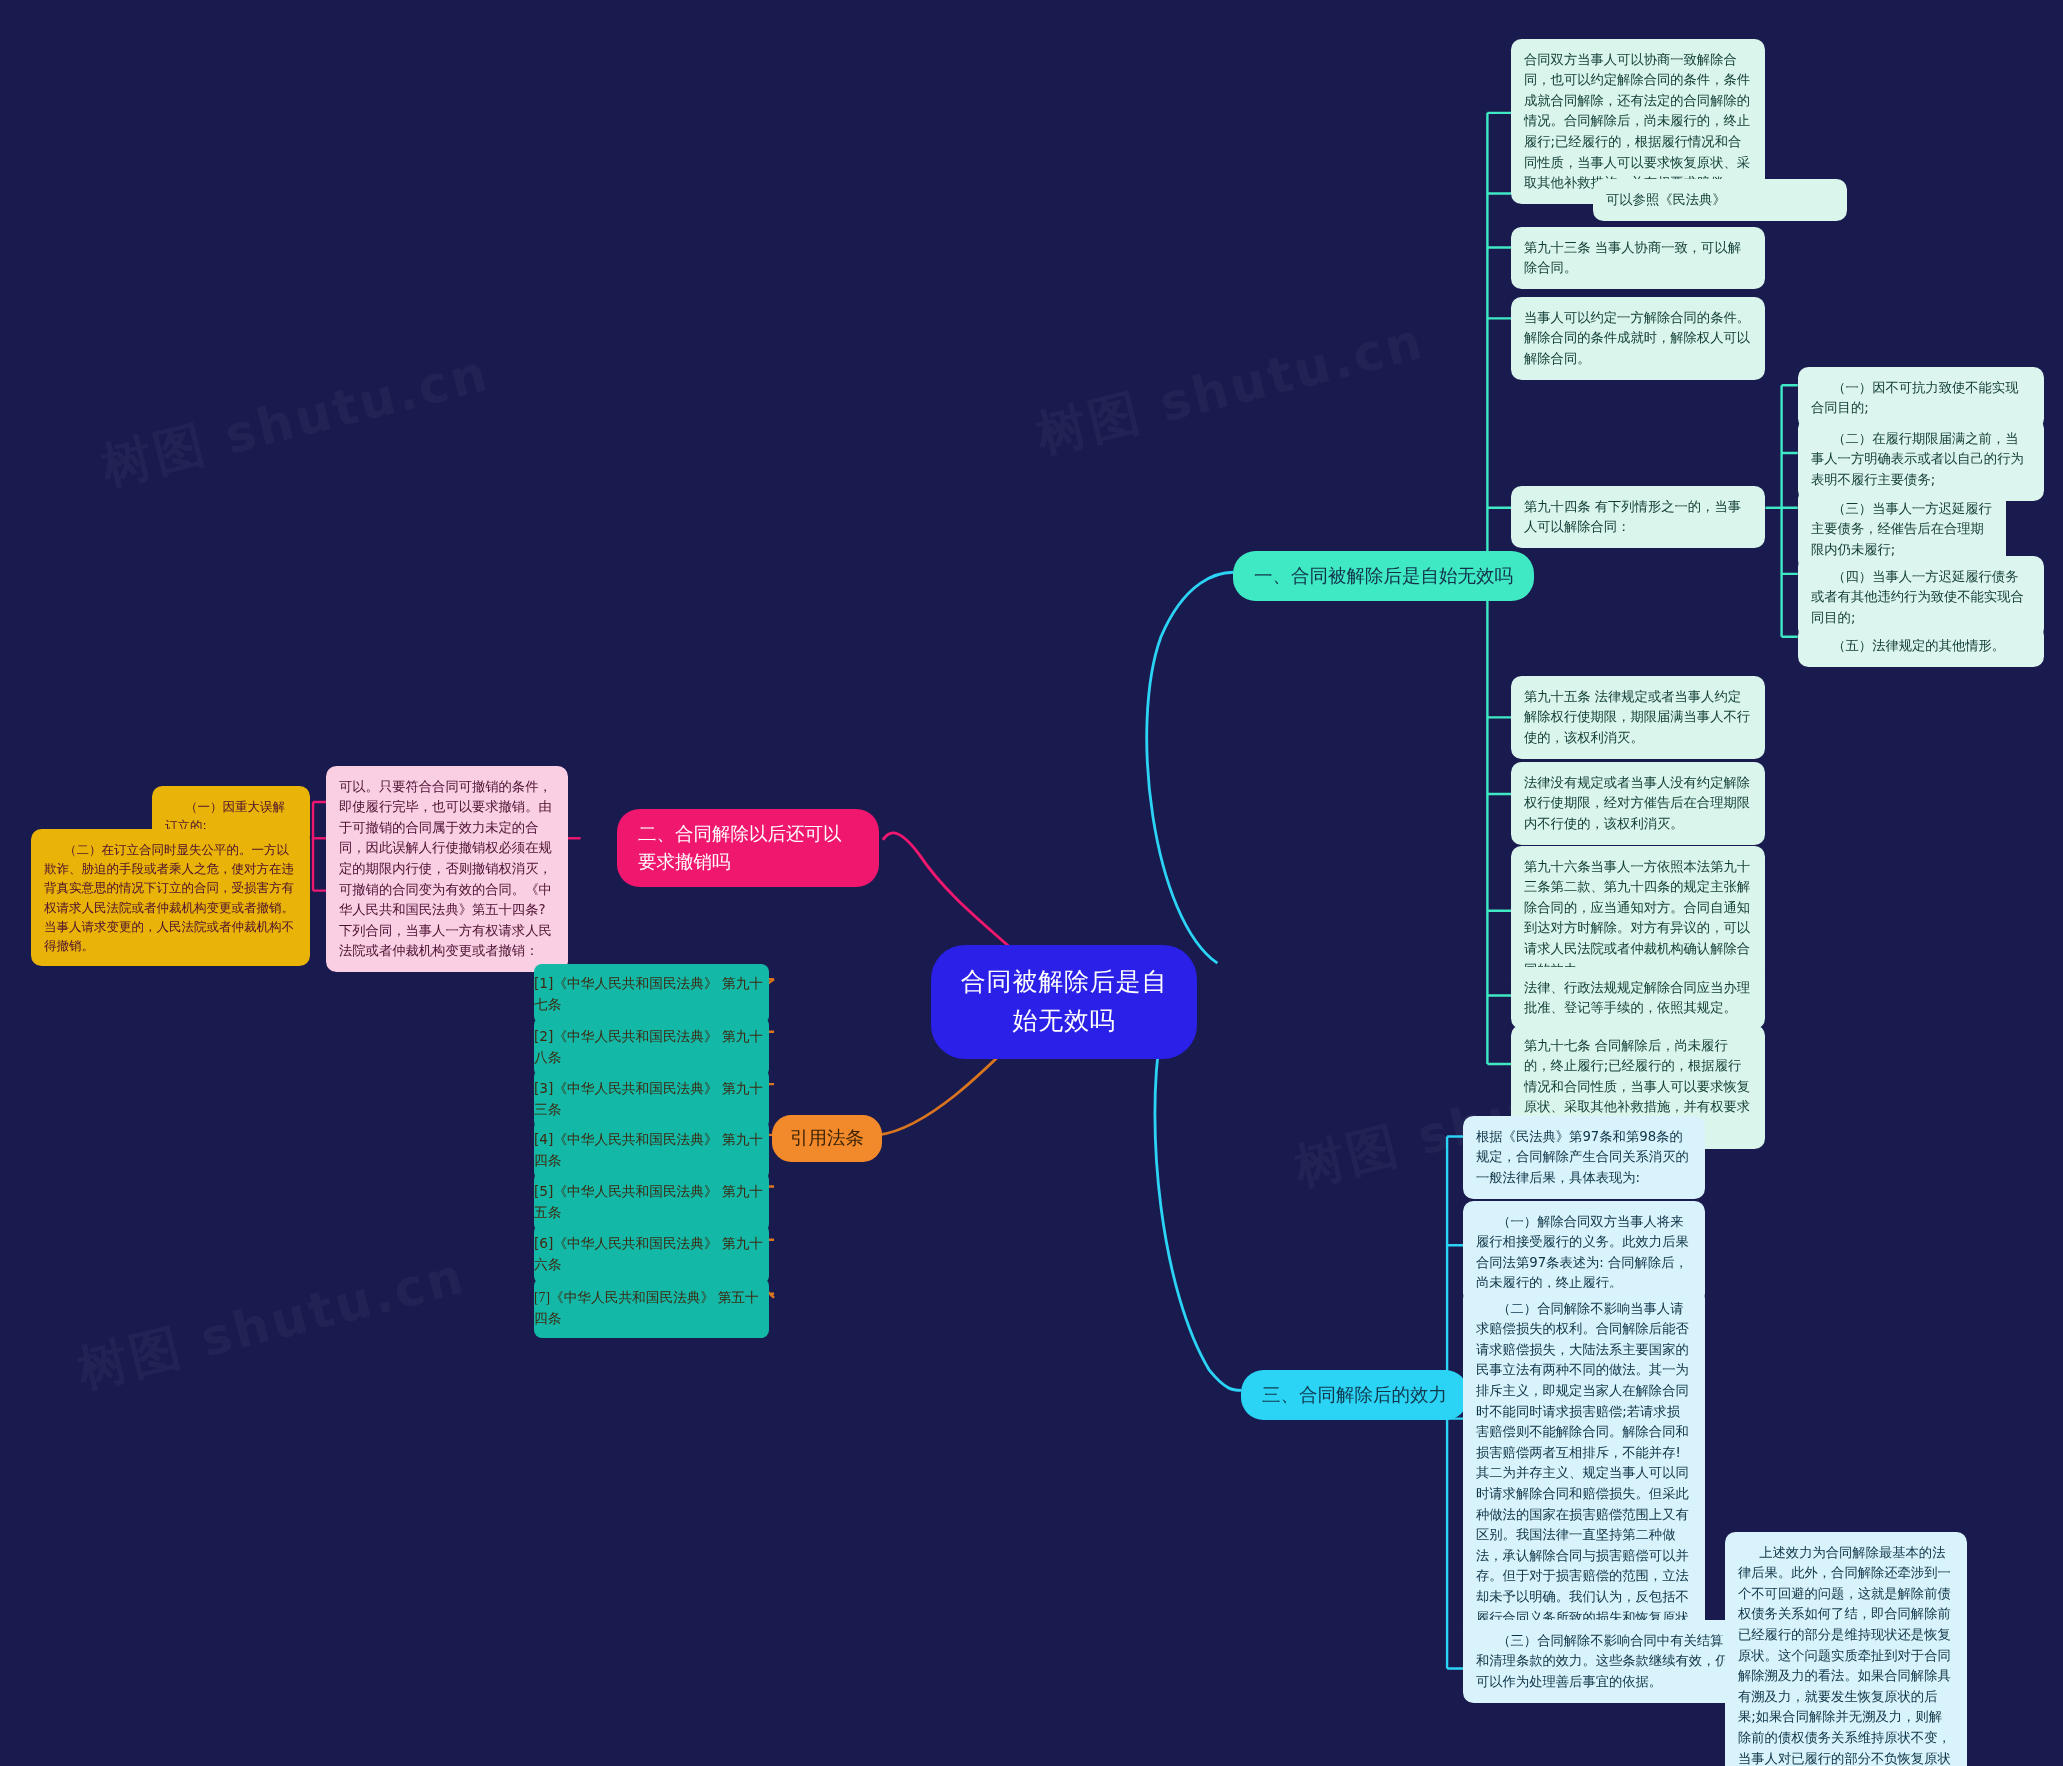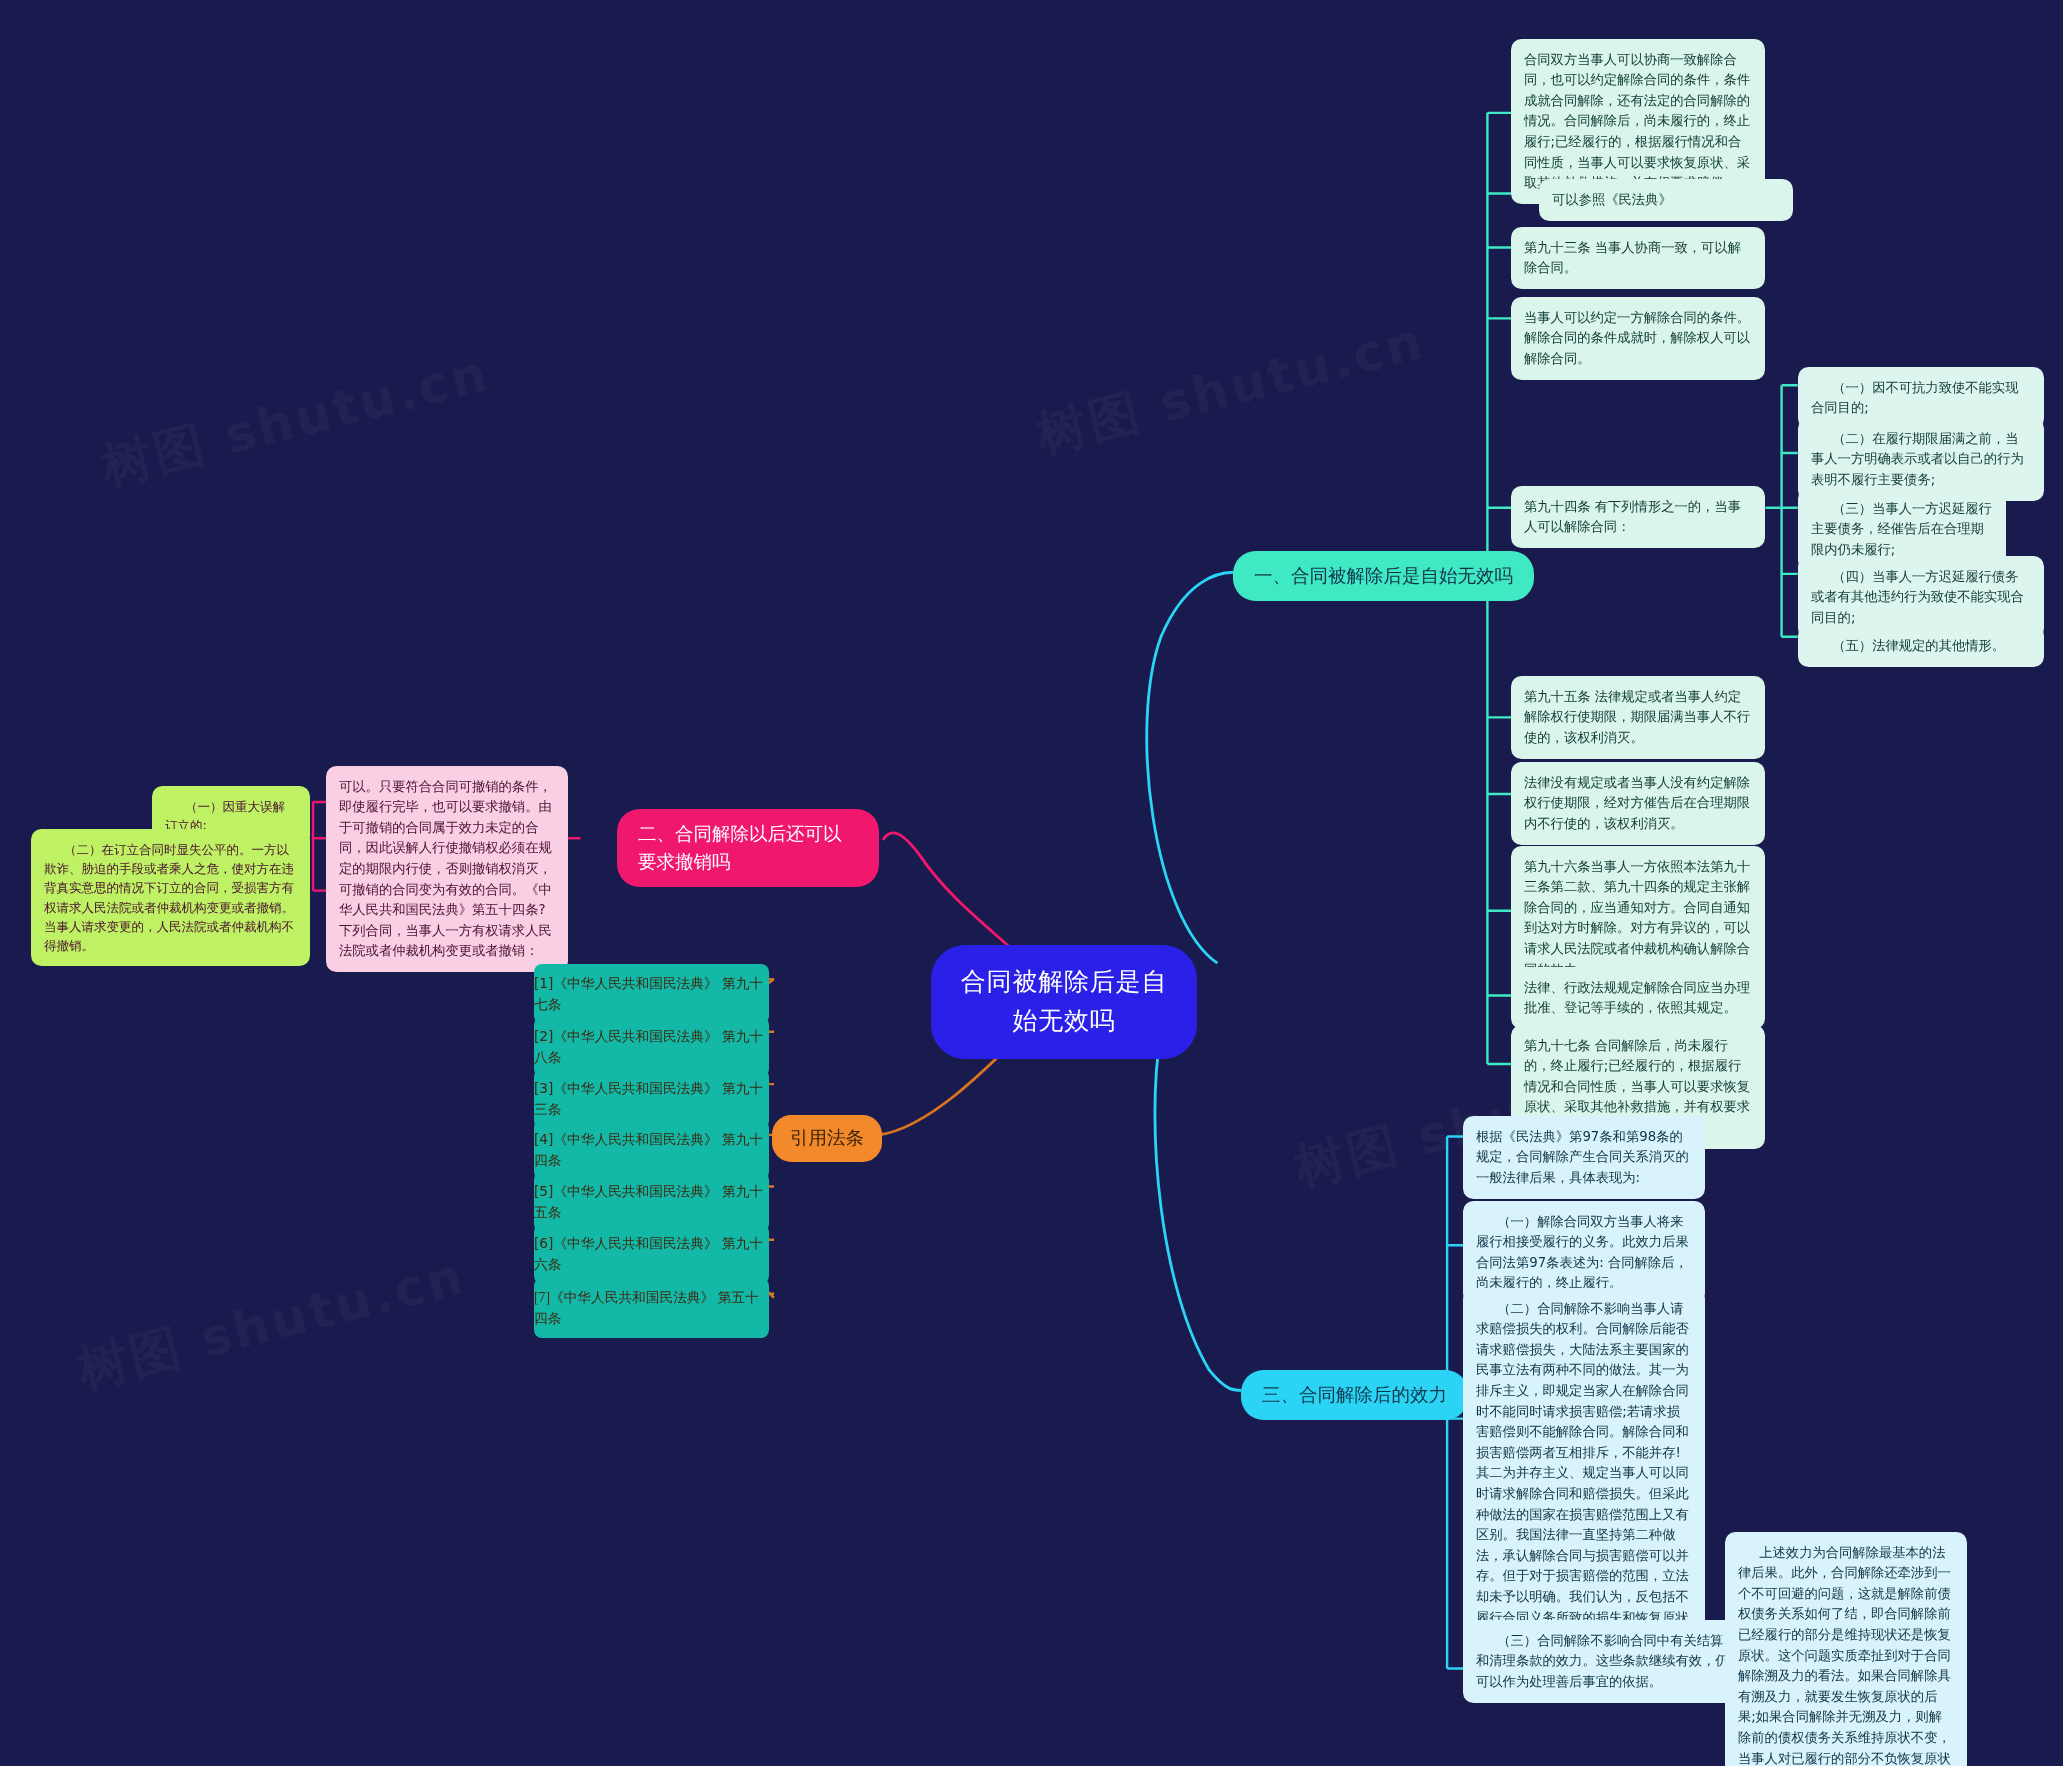--- a/index.html
+++ b/index.html
@@ -33,21 +33,21 @@
   .branch { font-size: 18.5px; border-radius: 22.6px; padding: 10.5px 21px; color: #12324a; font-weight: 500; }
   .branch-1 { background: #3fe9c4; }
   .branch-2 { background: #f0176f; color:#ffffff; }
   .branch-3 { background: #2bd3f5; color:#10384d; }
   .branch-ref { background: #f2892a; color: #3a2205; font-size: 18.5px; border-radius: 19.3px; padding: 9px 18px; }
 
   
   .card { font-size: 13.3px; padding: 10.5px 13px; border-radius: 10.5px; }
   .mint   { background: #d9f5ec; color: #0f3b33; }
   .mint2  { background: #ddf5ef; color: #0f3b33; }
-  .pinkish{ background: #bef264; color: #4a1030; }
+  .pinkish{ background: #eab308; color: #4a1030; }
   .pinkish2{ background: #fbcfe3; color: #4a1030; }
   .cyanish{ background: #d8f3fb; color: #0d3346; }
   .cream  { background: #14b8a6; color: #3c2a12; font-size: 13.7px; padding: 9px 0; border-radius: 8px; }
 
   .card.indent { text-indent: 1.6em; }
 </style>
 </head>
 <body>
 
 <div id="canvas">
@@ -96,21 +96,21 @@
 
   <div class="node branch branch-2" style="left:617px; top:809px; width:262px;">二、合同解除以后还可以要求撤销吗</div>
 
   <div class="node branch branch-1" style="left:1233px; top:551px;">一、合同被解除后是自始无效吗</div>
 
   <div class="node branch branch-3" style="left:1241px; top:1370px;">三、合同解除后的效力</div>
 
   <div class="node branch-ref" style="left:772px; top:1115px;">引用法条</div>
 
   <div class="node card mint" style="left:1511px; top:39px; width:254px;">合同双方当事人可以协商一致解除合同，也可以约定解除合同的条件，条件成就合同解除，还有法定的合同解除的情况。合同解除后，尚未履行的，终止履行;已经履行的，根据履行情况和合同性质，当事人可以要求恢复原状、采取其他补救措施，并有权要求赔偿。</div>
-  <div class="node card mint" style="left:1539px; top:179px; width:254px;">可以参照《民法典》</div>
+  <div class="node card mint" style="left:1593px; top:179px; width:254px;">可以参照《民法典》</div>
   <div class="node card mint" style="left:1511px; top:227px; width:254px;">第九十三条 当事人协商一致，可以解除合同。</div>
   <div class="node card mint" style="left:1511px; top:297px; width:254px;">当事人可以约定一方解除合同的条件。解除合同的条件成就时，解除权人可以解除合同。</div>
   <div class="node card mint" style="left:1511px; top:486px; width:254px;">第九十四条 有下列情形之一的，当事人可以解除合同：</div>
   <div class="node card mint" style="left:1511px; top:676px; width:254px;">第九十五条 法律规定或者当事人约定解除权行使期限，期限届满当事人不行使的，该权利消灭。</div>
   <div class="node card mint" style="left:1511px; top:762px; width:254px;">法律没有规定或者当事人没有约定解除权行使期限，经对方催告后在合理期限内不行使的，该权利消灭。</div>
   <div class="node card mint" style="left:1511px; top:846px; width:254px;">第九十六条当事人一方依照本法第九十三条第二款、第九十四条的规定主张解除合同的，应当通知对方。合同自通知到达对方时解除。对方有异议的，可以请求人民法院或者仲裁机构确认解除合同的效力。</div>
   <div class="node card mint" style="left:1511px; top:967px; width:254px;">法律、行政法规规定解除合同应当办理批准、登记等手续的，依照其规定。</div>
   <div class="node card mint" style="left:1511px; top:1025px; width:254px;">第九十七条 合同解除后，尚未履行的，终止履行;已经履行的，根据履行情况和合同性质，当事人可以要求恢复原状、采取其他补救措施，并有权要求赔偿损失。</div>
 
   <div class="node card mint2 indent" style="left:1798px; top:367px; width:246px;">（一）因不可抗力致使不能实现合同目的;</div>

